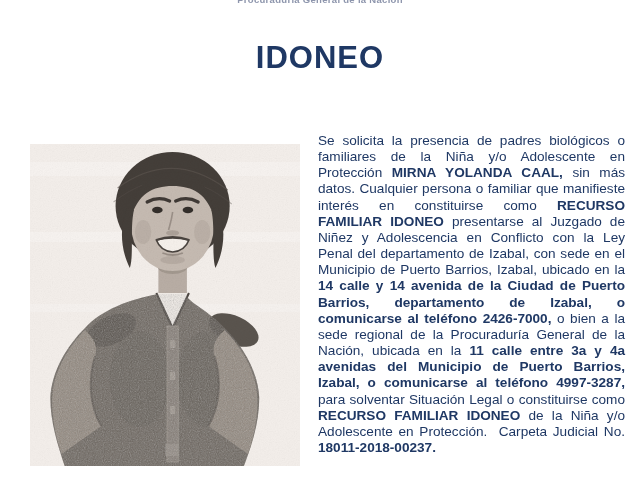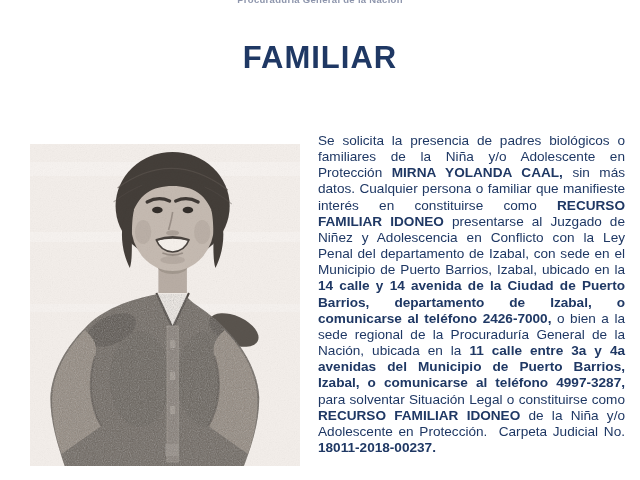--- a/index.html
+++ b/index.html
@@ -28,21 +28,21 @@
   }
   .notice b { font-weight:bold; }
 </style>
 </head>
 <body>
 
 <div class="page">
 
   <div class="letterhead">Procuraduría General de la Nación</div>
 
-  <h1 class="title">FAMILIAR</h1>
+  <h1 class="title">IDONEO</h1>
 
   <div class="photo" role="img" aria-label="Fotografía fotocopiada en blanco y negro de una niña adolescente sonriendo, cabello oscuro recogido, con blusa oscura de botones y manga corta, brazos detrás de la espalda">
     <svg width="270" height="322" viewBox="0 0 265 322" preserveAspectRatio="none">
       <defs>
         <filter id="grain" x="0" y="0" width="100%" height="100%">
           <feTurbulence type="fractalNoise" baseFrequency="0.9" numOctaves="2" seed="7" stitchTiles="stitch"></feTurbulence>
           <feColorMatrix type="saturate" values="0"></feColorMatrix>
         </filter>
         <clipPath id="blouseClip">
           <path d="M126,150 C98,155 70,166 54,184 C36,202 21,228 20,254 C20,278 27,300 34,322 L210,322 C218,300 225,278 225,254 C224,228 209,202 191,184 C175,166 150,155 154,150 Z"></path>

